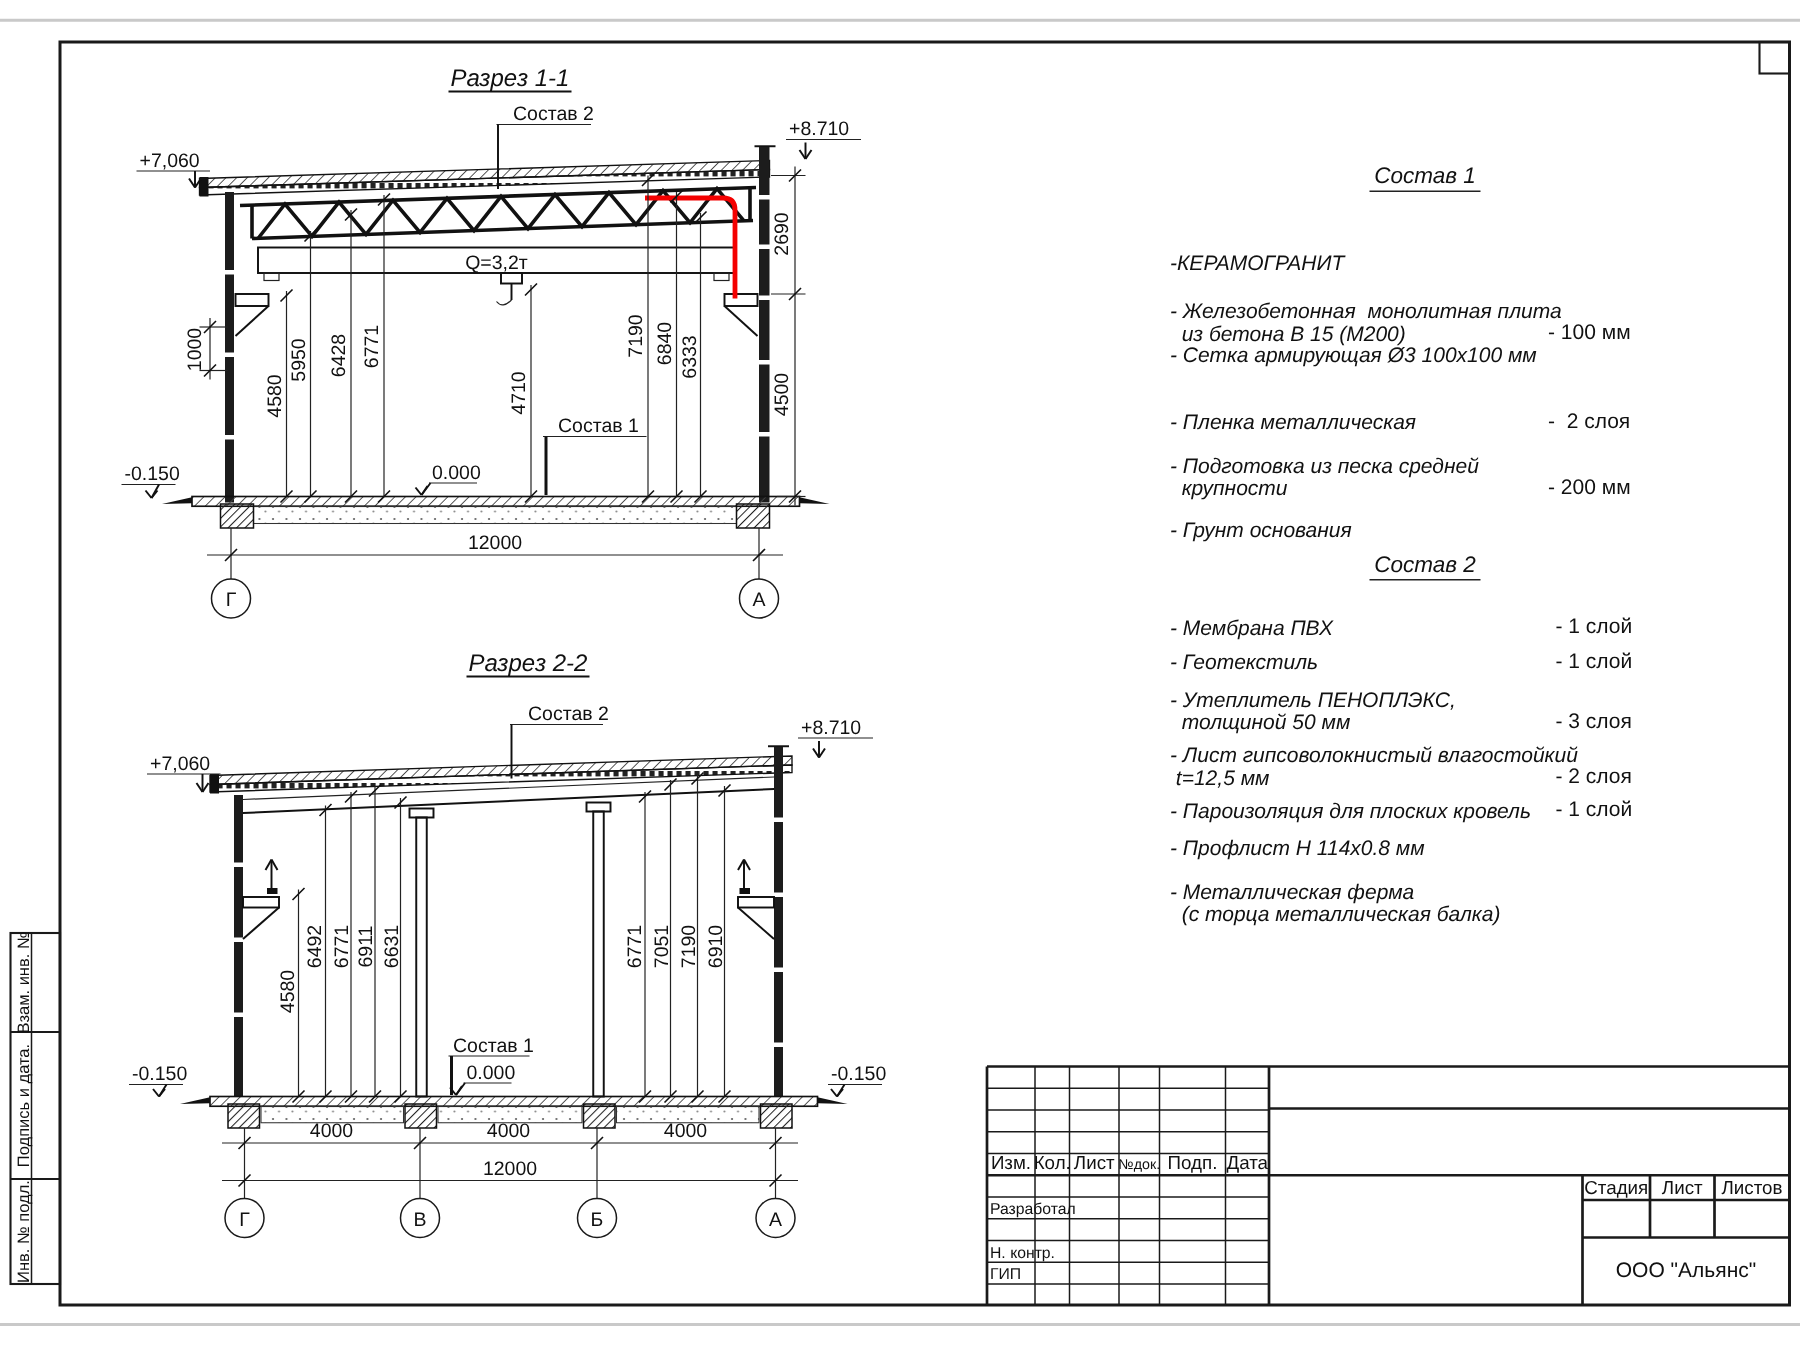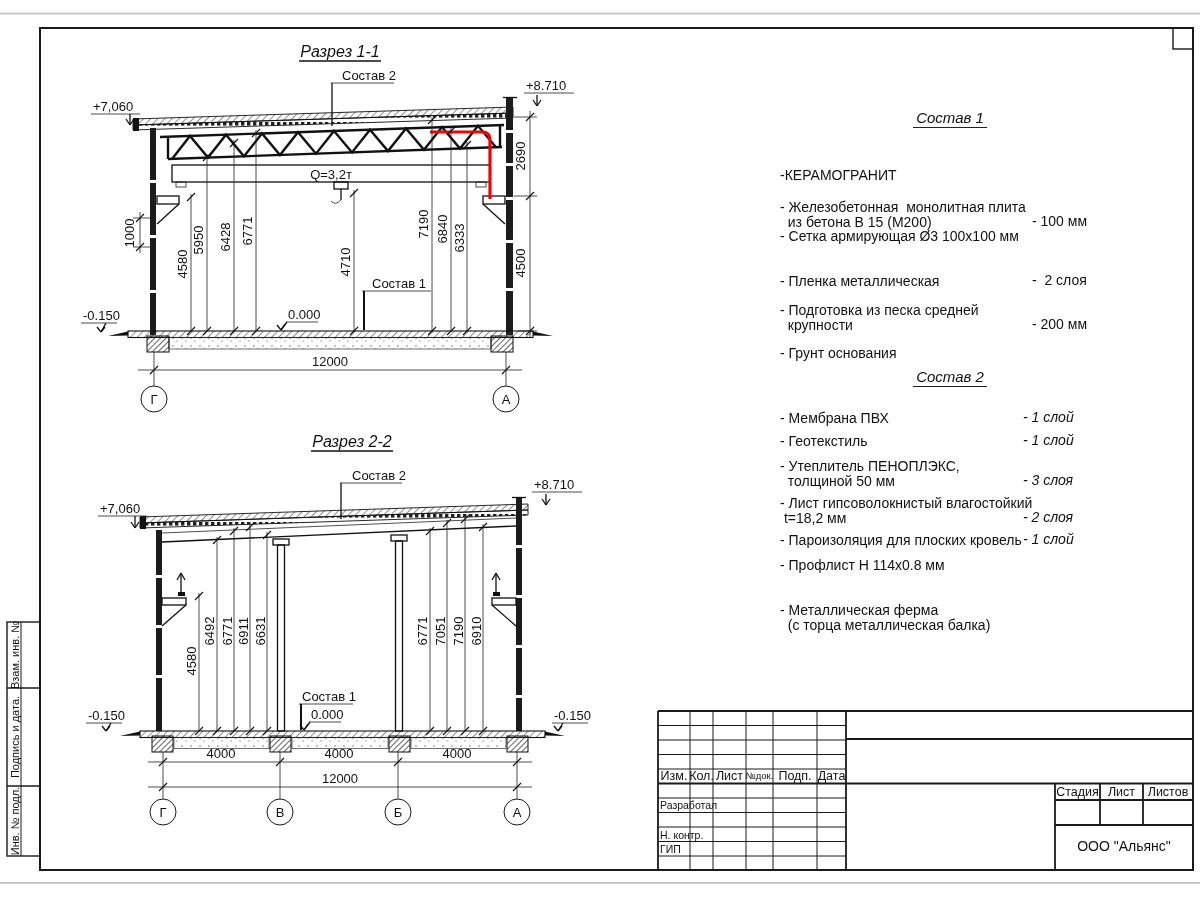--- a/index.html
+++ b/index.html
@@ -16,24 +16,24 @@
   .th{stroke:#222;stroke-width:0.8;fill:none;}
   .md{stroke:#111;stroke-width:1.3;fill:none;}
   .hv{stroke:#111;stroke-width:2.4;fill:none;}
   .tk{stroke:#111;stroke-width:1.1;}
   .fr{stroke:#1a1a1a;fill:none;}
   
   #comps{position:absolute;left:780px;top:105px;width:340px;height:520px;font-size:14px;line-height:15px;color:#111;}
   .chead{position:absolute;left:0;width:100%;text-align:center;font-size:15px;font-style:italic;}
   .chead span{border-bottom:1px solid #222;padding:0 3px 1px 3px;}
   .ci{position:absolute;left:0;width:100%;}
-  .cn{white-space:pre;}
+  .cn{white-space:pre;font-style:italic;}
   .cv{position:absolute;bottom:1px;white-space:pre;}
   .c1 .cv{left:252px;}
-  .c2 .cv{left:243px;font-style:italic;}
+  .c2 .cv{left:257px;}
 </style>
 </head>
 <body>
 
 <div id="page">
 <svg width="1200" height="900" viewBox="0 0 1200 900">
   <defs>
     <pattern id="hat" width="5" height="5" patternUnits="userSpaceOnUse" patternTransform="rotate(45)">
       <line x1="0" y1="0" x2="0" y2="5" stroke="#444" stroke-width="1.2"></line>
     </pattern>
@@ -473,30 +473,30 @@
         <div class="cn">- Геотекстиль</div>
         <div class="cv">- 1 слой</div>
       </div>
   <div class="ci c2" style="top:354px">
         <div class="cn">- Утеплитель ПЕНОПЛЭКС,
   толщиной 50 мм</div>
         <div class="cv">- 3 слоя</div>
       </div>
   <div class="ci c2" style="top:391px">
         <div class="cn">- Лист гипсоволокнистый влагостойкий
- t=18,2 мм</div>
+ t=12,5 мм</div>
         <div class="cv">- 2 слоя</div>
       </div>
   <div class="ci c2" style="top:428px">
         <div class="cn">- Пароизоляция для плоских кровель</div>
         <div class="cv">- 1 слой</div>
       </div>
   <div class="ci c2" style="top:453px">
         <div class="cn">- Профлист Н 114х0.8 мм</div>
         <div class="cv"></div>
       </div>
-  <div class="ci c2" style="top:498px">
+  <div class="ci c2" style="top:482px">
         <div class="cn">- Металлическая ферма
   (с торца металлическая балка)</div>
         <div class="cv"></div>
       </div>
 </div>
 </div>
 
 </body></html>

